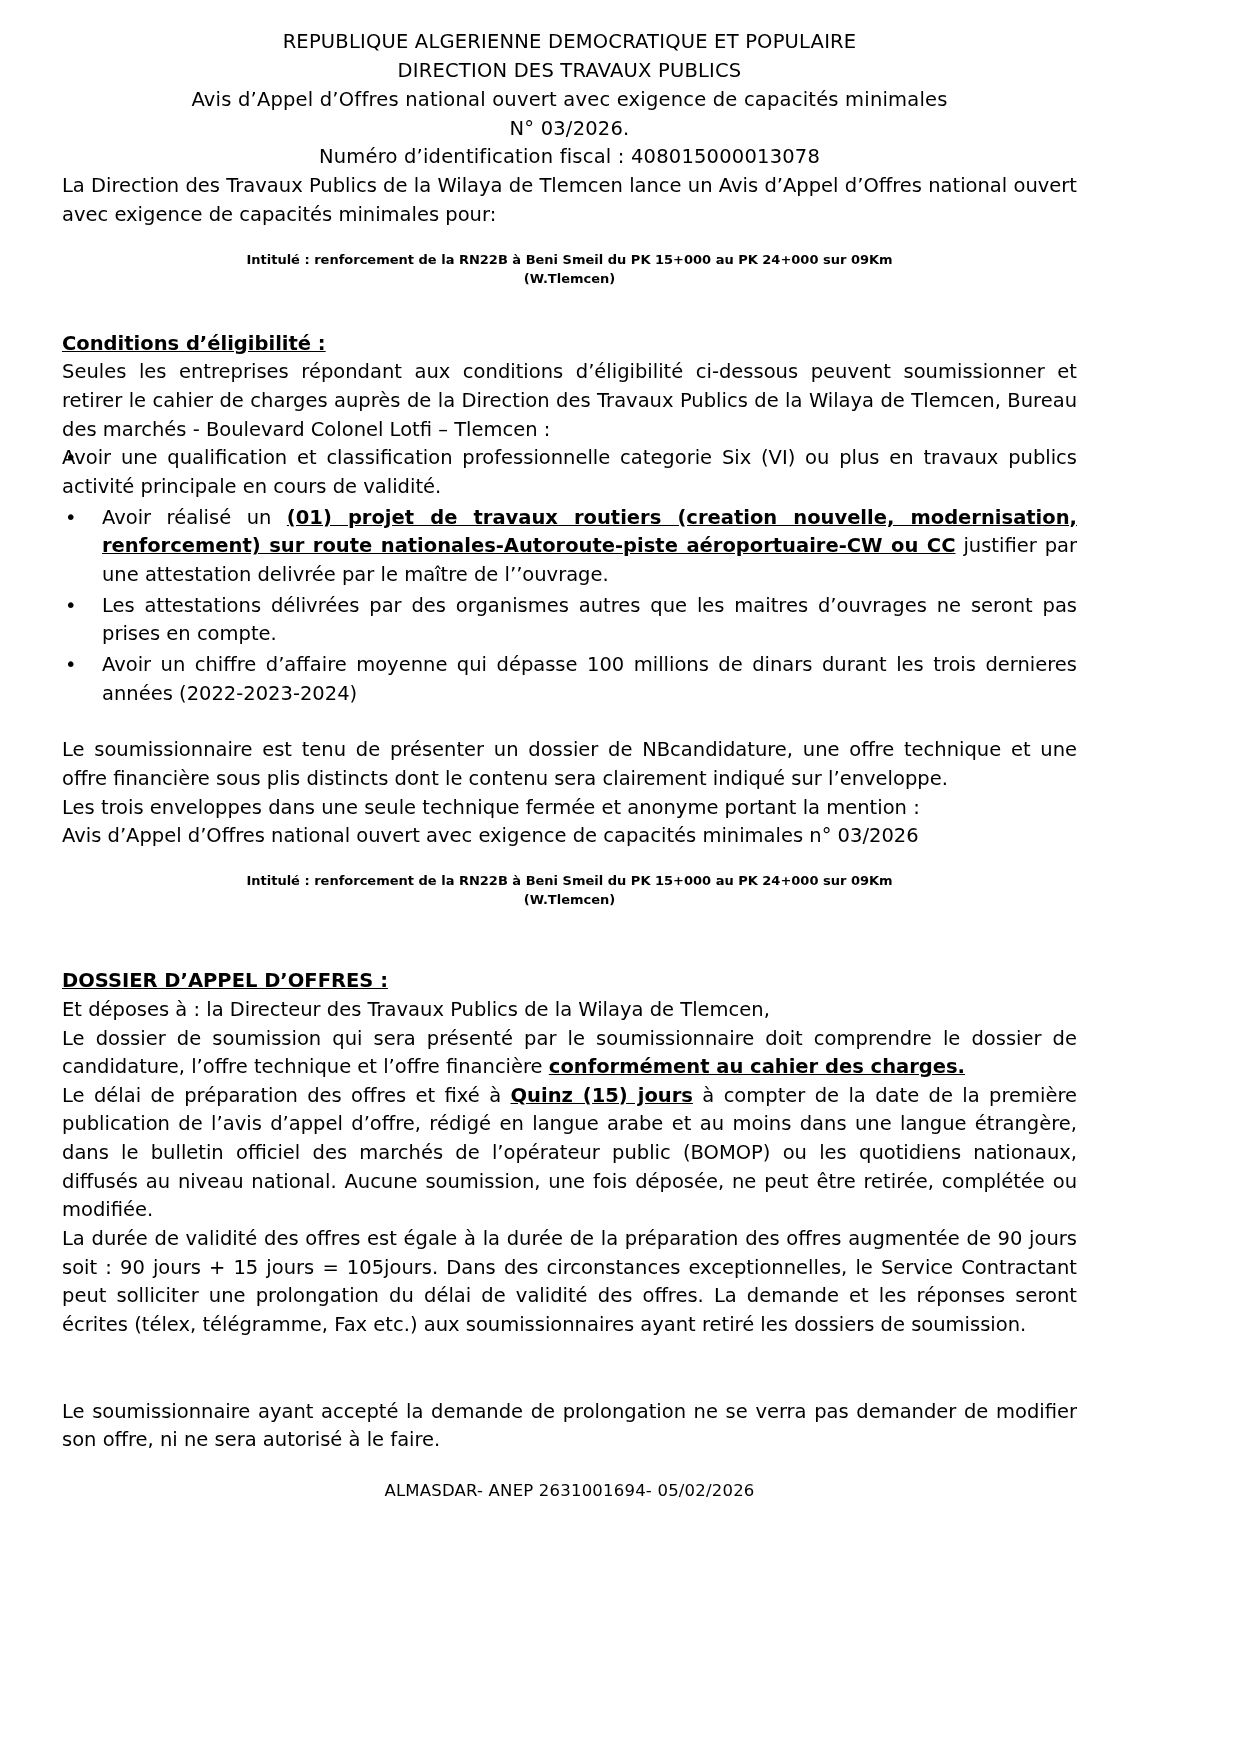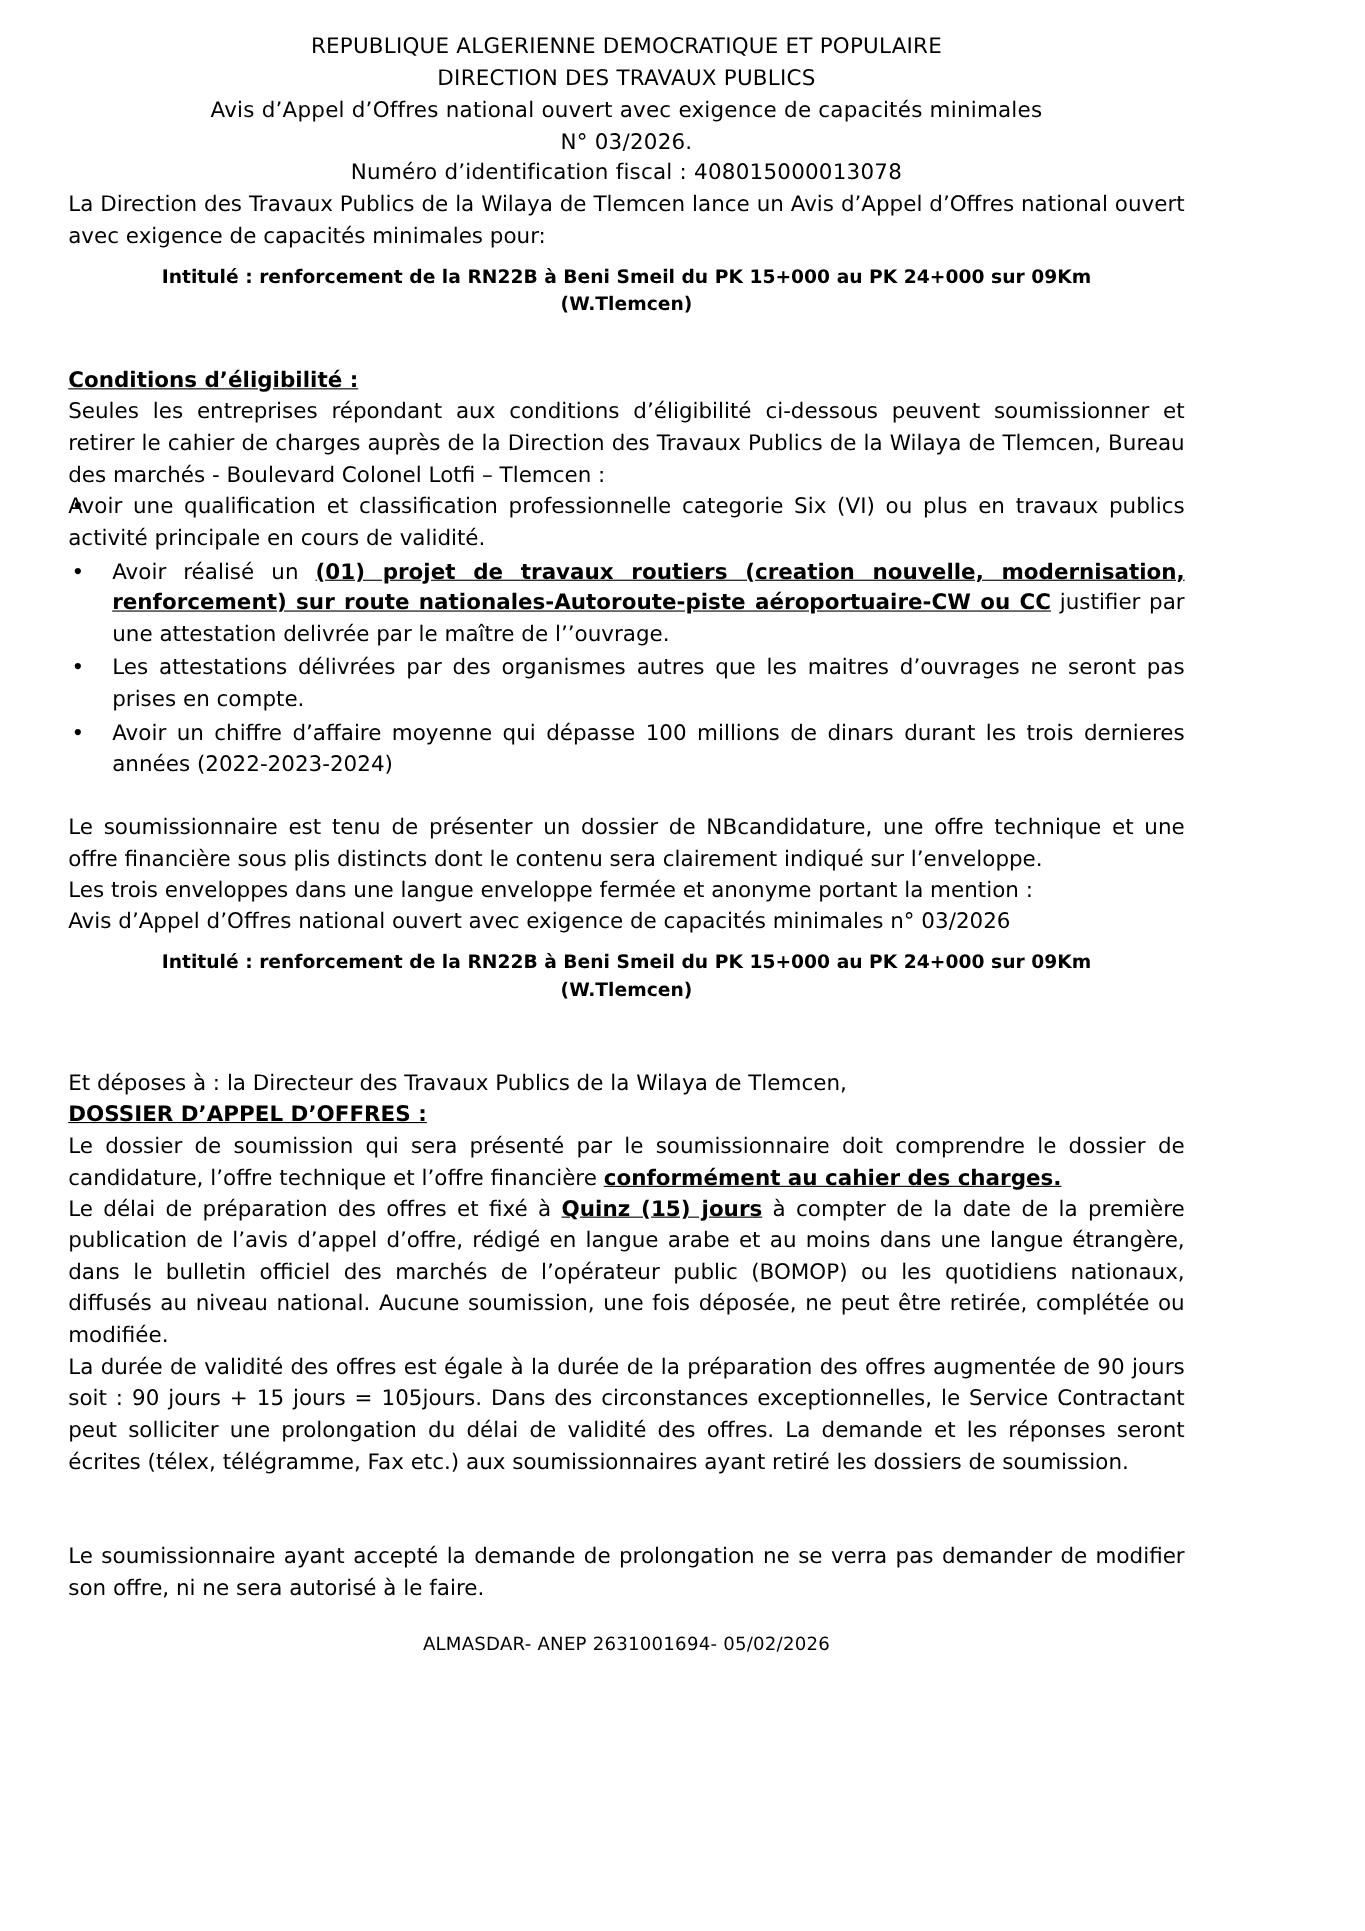--- a/index.html
+++ b/index.html
@@ -39,23 +39,23 @@
   .bold {
     font-weight: bold;
     text-decoration: underline;
   }
   .u {
     text-decoration: underline;
   }
   .title-block {
     text-align: center;
     font-weight: bold;
-    font-size: 17px;
+    font-size: 13px;
     line-height: 1.47;
-    margin-top: 10px;
+    margin-top: 20px;
   }
   .title-block .l2 {
     display: block;
   }
   .spacer-md { height: 26px; }
   .spacer-lg { height: 42px; }
   .spacer-xl { height: 58px; }
   ul.cond {
     list-style: none;
     margin: 0;
@@ -145,33 +145,33 @@
     <li>
       <span class="bullet">•</span>
       <span>Avoir un chiffre d’affaire moyenne qui dépasse 100 millions de dinars durant les trois dernieres années (2022-2023-2024)</span>
     </li>
 
   </ul>
 
   <div class="spacer-md"></div>
 
   <p class="para">Le soumissionnaire est tenu de présenter un dossier de NBcandidature, une offre technique et une offre financière sous plis distincts dont le contenu sera clairement indiqué sur l’enveloppe.</p>
-  <p class="para tight">Les trois enveloppes dans une langue enveloppe fermée et anonyme portant la mention :</p>
+  <p class="para tight">Les trois enveloppes dans une seule technique fermée et anonyme portant la mention :</p>
   <p class="para tight">Avis d’Appel d’Offres national ouvert avec exigence de capacités minimales n° 03/2026</p>
 
   <div class="title-block">
     <span>Intitulé : renforcement de la RN22B à Beni Smeil du PK 15+000 au PK 24+000 sur 09Km</span>
     <span class="l2">(W.Tlemcen)</span>
   </div>
 
   <div class="spacer-xl"></div>
 
+  <p class="para bold u">DOSSIER D’APPEL D’OFFRES :</p>
+
   <p class="para">Et déposes  à : la Directeur des Travaux Publics  de la Wilaya de Tlemcen,</p>
-
-  <p class="para bold u">DOSSIER D’APPEL D’OFFRES :</p>
 
   <p class="para"><span>Le dossier de soumission qui sera présenté par le soumissionnaire doit  comprendre le dossier de candidature,  l’offre technique et l’offre financière </span><span class="bold u">conformément au cahier des charges.</span></p>
 
   <p class="para"><span>Le délai de préparation des offres et fixé à </span><span class="bold">Quinz (15) jours</span><span> à compter de la date de la première publication de l’avis d’appel d’offre, rédigé en langue arabe et au moins dans une langue étrangère, dans le bulletin officiel des marchés de l’opérateur public (BOMOP) ou les quotidiens nationaux, diffusés au niveau national. Aucune soumission, une fois déposée, ne peut être retirée, complétée ou modifiée.</span></p>
 
   <p class="para">La durée de validité des offres est égale à la durée de la préparation des offres augmentée de 90 jours soit : 90 jours + 15 jours = 105jours. Dans des circonstances exceptionnelles, le Service Contractant peut solliciter une prolongation du délai de validité des offres. La demande et les réponses seront écrites (télex, télégramme, Fax etc.) aux soumissionnaires ayant retiré les dossiers de soumission.</p>
 
   <div class="spacer-xl"></div>
 
   <p class="para tight">Le soumissionnaire ayant accepté la demande de prolongation ne se verra pas demander de modifier son offre, ni ne sera autorisé à le faire.</p>

